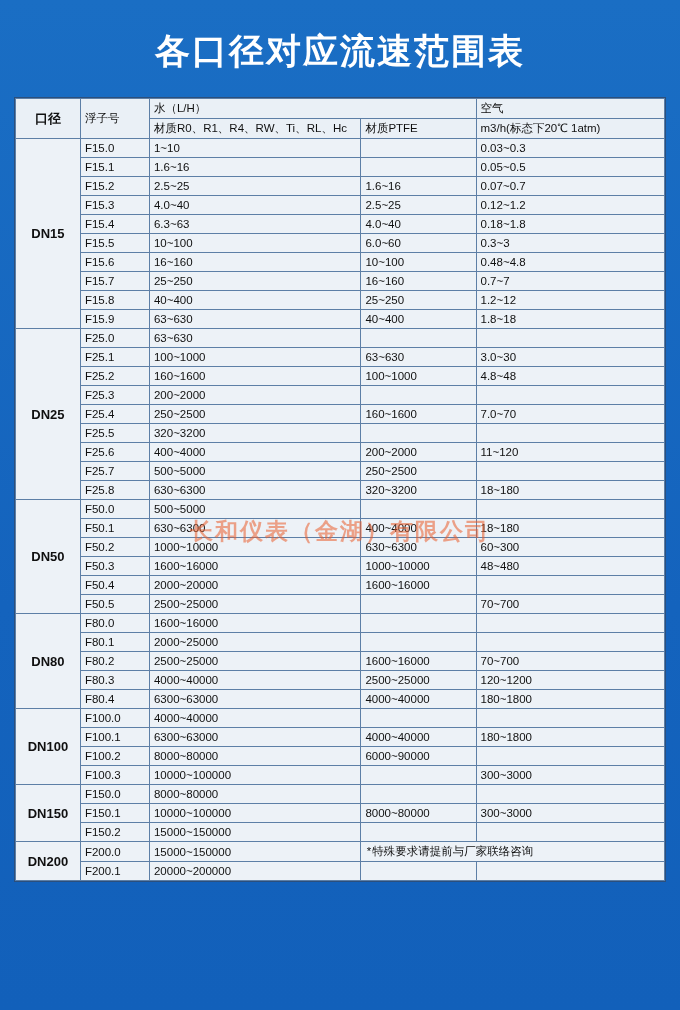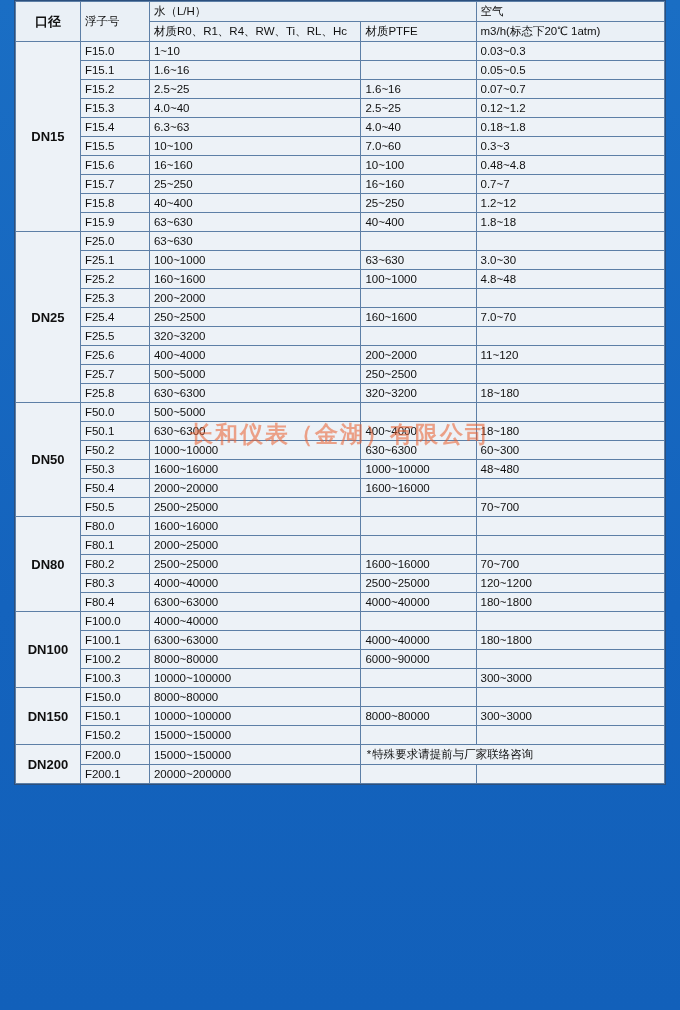--- a/index.html
+++ b/index.html
@@ -87,20 +87,21 @@
   .note {
     white-space: nowrap;
     font-family: Liberation Mono, monospace;
   }
 </style>
 </head>
 <body>
 
 <div class="page">
 
+  <div class="title">各口径对应流速范围表</div>
 
   <div class="table-wrap">
     <table>
       <colgroup>
         <col class="col-dn">
         <col class="col-fz">
         <col class="col-water">
         <col class="col-ptfe">
         <col class="col-air">
       </colgroup>
@@ -143,21 +144,21 @@
           </tr>
           <tr>
             <td>F15.4</td>
             <td>6.3~63</td>
             <td>4.0~40</td>
             <td>0.18~1.8</td>
           </tr>
           <tr>
             <td>F15.5</td>
             <td>10~100</td>
-            <td>7.0~60</td>
+            <td>6.0~60</td>
             <td>0.3~3</td>
           </tr>
           <tr>
             <td>F15.6</td>
             <td>16~160</td>
             <td>10~100</td>
             <td>0.48~4.8</td>
           </tr>
           <tr>
             <td>F15.7</td>

